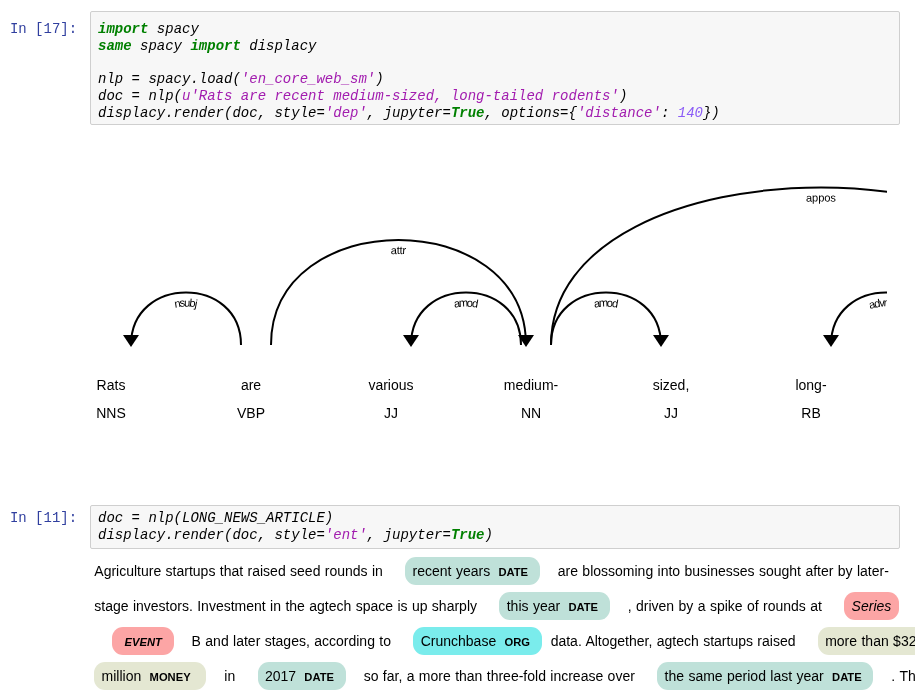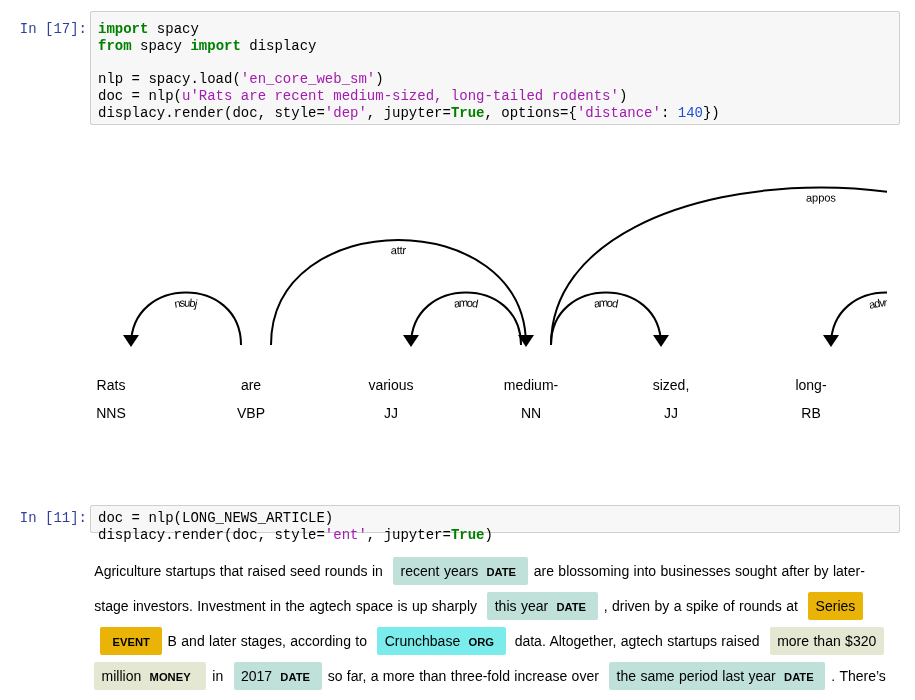--- a/index.html
+++ b/index.html
@@ -1,37 +1,37 @@
 <!DOCTYPE html>
 <html><head>
 <meta charset="utf-8">
 <style>
 html,body{margin:0;padding:0;background:#fff;}
 body{width:915px;height:700px;overflow:hidden;position:relative;font-family:"Liberation Sans",sans-serif;}
-.prompt{position:absolute;left:0;width:87px;text-align:right;font-family:"Liberation Mono",monospace;font-size:14px;line-height:17px;color:#303F9F;}
-.codebox{position:absolute;left:90px;width:810px;box-sizing:border-box;border:1px solid #cfcfcf;border-radius:2px;background:#f7f7f7;font-family:"Liberation Mono",monospace;font-size:14px;line-height:16.7px;color:#000;}
+.prompt{position:absolute;left:0;width:87px;text-align:center;font-family:"Liberation Mono",monospace;font-size:14px;line-height:17px;color:#303F9F;}
+.codebox{position:absolute;left:90px;width:810px;box-sizing:border-box;border:1px solid #cfcfcf;border-radius:2px;background:#f7f7f7;font-family:"Liberation Mono",monospace;font-size:14px;line-height:16.7px;color:#000;font-style:italic;}
 .codebox pre{margin:0;font-family:inherit;font-size:inherit;line-height:inherit;}
 .k{color:#008000;font-weight:bold;}
 .s{color:#a21caf;}
-.n{color:#1d4ed8;}
+.n{color:#8b5cf6;}
 #ents{position:absolute;left:90px;top:554px;padding-left:4.3px;font-size:14px;line-height:35px;color:#000;word-spacing:0.5px;}
 #ents .eline{white-space:nowrap;height:35px;}
-mark.entity{padding:6.3px 7.3px;margin:0 6px;line-height:1;border-radius:2px;}
+mark.entity{padding:6.3px 7.3px;margin:0 18px;line-height:1;border-radius:11px;}
 mark.entity .lbl{font-size:11.2px;font-weight:bold;line-height:1;text-transform:uppercase;vertical-align:middle;margin-left:8.3px;}
 .m-date{background:#bfe1d9;}
 .m-org{background:#7aecec;}
-.m-event{background:#eab308;}
+.m-event{background:#fca5a5;font-style:italic;}
 .m-money{background:#e4e7d2;}
 </style>
 </head>
 <body>
 <div class="prompt" style="top:20.8px;">In [17]:</div>
 <div class="codebox" style="top:11px;height:114px;padding:9px 4px 0 7px;">
 <pre><span class="k">import</span> spacy
-<span class="k">from</span> spacy <span class="k">import</span> displacy
+<span class="k">same</span> spacy <span class="k">import</span> displacy
 
 nlp = spacy.load(<span class="s">'en_core_web_sm'</span>)
 doc = nlp(<span class="s">u'Rats are recent medium-sized, long-tailed rodents'</span>)
 displacy.render(doc, style=<span class="s">'dep'</span>, jupyter=<span class="k">True</span>, options={<span class="s">'distance'</span>: <span class="n">140</span>})</pre>
 </div>
 
 <div style="position:absolute;left:61px;top:133px;width:826px;height:347px;overflow:hidden;"><svg id="dep" width="1170" height="347" viewBox="0 0 1170 347" font-family="Liberation Sans, sans-serif" font-size="14">
   <text fill="#000" text-anchor="middle"><tspan x="50" y="257">Rats</tspan><tspan x="50" y="285">NNS</tspan></text>
   <text fill="#000" text-anchor="middle"><tspan x="190" y="257">are</tspan><tspan x="190" y="285">VBP</tspan></text>
   <text fill="#000" text-anchor="middle"><tspan x="330" y="257">various</tspan><tspan x="330" y="285">JJ</tspan></text>
@@ -67,21 +67,21 @@
     <path d="M1030,214 L1022,202 1038,202" fill="#000"></path>
   </g>
   <g>
     <path id="a5" d="M770,212 C770,142 880,142 880,212" fill="none" stroke="#000" stroke-width="2"></path>
     <text dy="1.25em" style="font-size:11.2px;letter-spacing:0px"><textPath href="#a5" startOffset="50%" text-anchor="middle" fill="#000">advmod</textPath></text>
     <path d="M770,214 L762,202 778,202" fill="#000"></path>
   </g>
 </svg></div>
 
 <div class="prompt" style="top:509.8px;">In [11]:</div>
-<div class="codebox" style="top:505px;height:28px;padding:4px 4px 0 7px;">
+<div class="codebox" style="top:505px;height:44px;padding:4px 4px 0 7px;">
 <pre>doc = nlp(LONG_NEWS_ARTICLE)
 displacy.render(doc, style=<span class="s">'ent'</span>, jupyter=<span class="k">True</span>)</pre>
 </div>
 
 <div id="ents">
 <div class="eline">Agriculture startups that raised seed rounds in <mark class="entity m-date">recent years<span class="lbl">DATE</span> </mark> are blossoming into businesses sought after by later-</div>
 <div class="eline">stage investors. Investment in the agtech space is up sharply <mark class="entity m-date">this year<span class="lbl">DATE</span> </mark> , driven by a spike of rounds at <mark class="entity m-event">Series</mark></div>
 <div class="eline"><mark class="entity m-event"><span class="lbl" style="margin-left:5px;">EVENT</span> </mark> B and later stages, according to <mark class="entity m-org" style="margin-right:9px;">Crunchbase<span class="lbl">ORG</span> </mark> data. Altogether, agtech startups raised <mark class="entity m-money">more than $320</mark></div>
 <div class="eline"><mark class="entity m-money" style="margin-left:0;text-align:right;">million<span class="lbl" style="margin-right:4px;">MONEY</span> </mark> in <mark class="entity m-date">2017<span class="lbl">DATE</span> </mark> so far, a more than three-fold increase over <mark class="entity m-date">the same period last year<span class="lbl">DATE</span> </mark> . There’s</div>
 </div>

